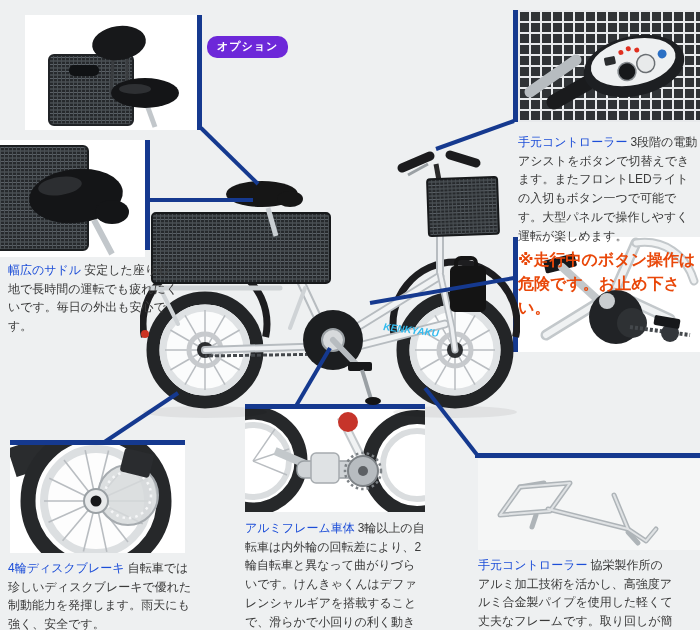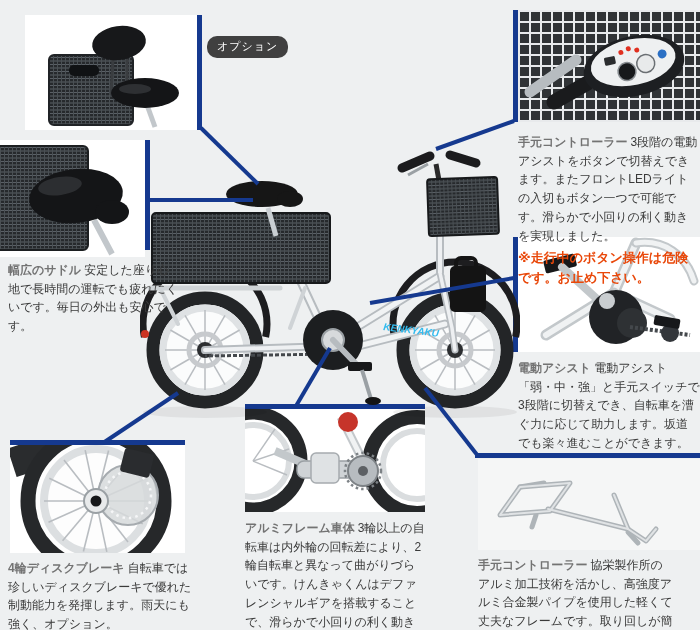--- a/index.html
+++ b/index.html
@@ -4,23 +4,23 @@
 <style>
   html,body{margin:0;padding:0;}
   body{font-family:"Liberation Sans","DejaVu Sans",sans-serif;background:#d7d9da;}
   .stage{position:relative;width:700px;height:630px;background:#eef0f1;overflow:hidden;margin:0 auto;}
   .photo{position:absolute;background:#fff;overflow:hidden;}
   .bar{position:absolute;background:#15398f;}
   .connectors{position:absolute;left:0;top:0;width:700px;height:630px;pointer-events:none;z-index:6;}
   .bike{position:absolute;left:140px;top:128px;width:380px;height:340px;z-index:2;}
   .txt{position:absolute;z-index:8;color:#3a3a3a;font-size:12px;line-height:1.56;}
   .txt p{margin:0;}
-  .txt .t{font-weight:bold;color:#737373;margin-right:3px;}
-  .warn{color:#e94709;font-weight:bold;font-size:13px;line-height:1.5;margin-top:3px;}
-  .pill{display:inline-block;background:#404040;color:#fff;font-weight:normal;font-size:11px;
+  .txt .t{font-weight:normal;color:#1d4ed8;margin-right:3px;}
+  .warn{color:#e94709;font-weight:bold;font-size:16px;line-height:1.5;margin-top:3px;}
+  .pill{display:inline-block;background:#6d28d9;color:#fff;font-weight:bold;font-size:11px;
         padding:2px 10px 3px;border-radius:10px;letter-spacing:1px;}
   .opt-text{margin-top:7px;}
   .meshbg{background:
      repeating-linear-gradient(0deg,#e8eaec 0 2px,rgba(0,0,0,0) 2px 11px),
      repeating-linear-gradient(90deg,#e8eaec 0 2px,rgba(0,0,0,0) 2px 11px),
      #303336;}
   svg{display:block;}
 </style>
 </head>
 <body>
@@ -287,40 +287,35 @@
       <line x1="425" y1="388" x2="478" y2="456"></line>
     </g>
   </svg>
 
   <div class="txt" style="left:207px;top:36px;width:218px;">
     <span class="pill">オプション</span>
   </div>
 
   <div class="txt" style="left:518px;top:133px;width:182px;">
     <p>
-      <span class="t">手元コントローラー</span><span>3段階の電動アシストをボタンで切替えできます。またフロントLEDライトの入切もボタン一つで可能です。滑らかで小回りの利く動きを実現しました。</span>
+      <span class="t">手元コントローラー</span><span>3段階の電動アシストをボタンで切替えできます。またフロントLEDライトの入切もボタン一つで可能です。大型パネルで操作しやすく運転が楽しめます。</span>
     </p>
     <div class="warn">※走行中のボタン操作は危険です。お止め下さい。</div>
   </div>
 
   <div class="txt" style="left:8px;top:261px;width:172px;">
     <p>
       <span class="t">幅広のサドル</span><span>安定した座り心地で長時間の運転でも疲れにくいです。毎日の外出も安心です。</span>
     </p>
   </div>
 
-  <div class="txt" style="left:518px;top:359px;width:182px;">
-    <p>
-      <span class="t">電動アシスト</span><span>電動アシスト「弱・中・強」と手元スイッチで3段階に切替えでき、自転車を漕ぐ力に応じて助力します。坂道でも楽々進むことができます。</span>
-    </p>
-  </div>
 
   <div class="txt" style="left:8px;top:559px;width:186px;">
     <p>
-      <span class="t">4輪ディスクブレーキ</span><span>自転車では珍しいディスクブレーキで優れた制動能力を発揮します。雨天にも強く、オプション。</span>
+      <span class="t">4輪ディスクブレーキ</span><span>自転車では珍しいディスクブレーキで優れた制動能力を発揮します。雨天にも強く、安全です。</span>
     </p>
   </div>
 
   <div class="txt" style="left:245px;top:519px;width:182px;">
     <p>
       <span class="t">アルミフレーム車体</span><span>3輪以上の自転車は内外輪の回転差により、2輪自転車と異なって曲がりづらいです。けんきゃくんはデファレンシャルギアを搭載することで、滑らかで小回りの利く動きを実現しました。</span>
     </p>
   </div>
 
   <div class="txt" style="left:478px;top:556px;width:196px;">

